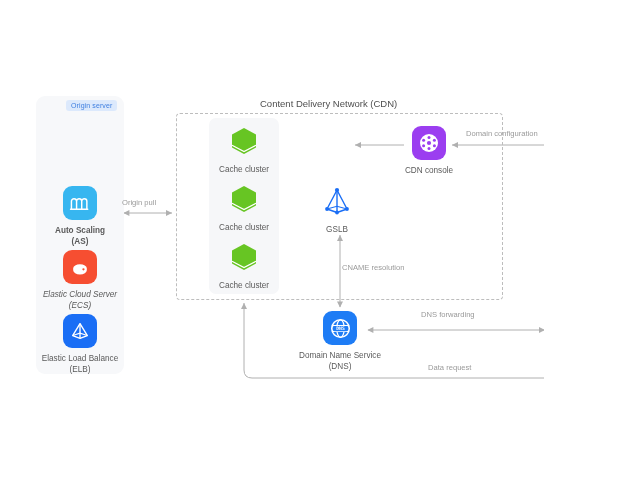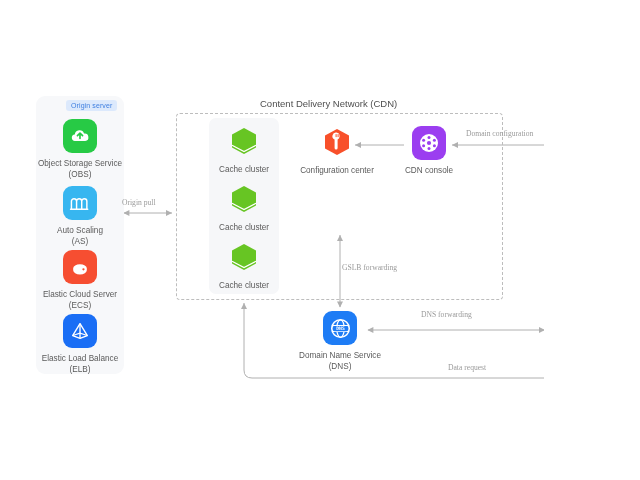--- a/index.html
+++ b/index.html
@@ -69,21 +69,20 @@
   .cache-wrap {
     position: absolute;
     background: #f6f7f9;
     border-radius: 7px;
   }
   .edge-label {
     position: absolute;
     font-size: 7.6px;
     color: #9a9a9a;
     white-space: nowrap;
-    font-family: Liberation Serif, serif;
   }
   svg.wires {
     position: absolute;
     left: 0;
     top: 0;
     width: 640px;
     height: 480px;
     overflow: visible;
     pointer-events: none;
   }
@@ -125,47 +124,35 @@
   </svg>
 
   <div class="cdn-box" style="left:176px; top:113px; width:325px; height:185px;"></div>
   <div class="cdn-title" style="left:260px; top:98px;">Content Delivery Network (CDN)</div>
 
   <div class="cache-wrap" style="left:209px; top:118px; width:70px; height:176px;"></div>
 
   <div class="panel" style="left:36px; top:96px; width:88px; height:278px;"></div>
   <div class="panel-badge" style="left:66px; top:100px;">Origin server</div>
 
-  <div class="node" style="left:26px; top:118px;">
-    <div class="icon">
-      <div class="icon-sq" style="background:#27ca45;">
-        <svg width="22" height="22" viewBox="0 0 24 24">
-          <path d="M6.5 17.5a3.6 3.6 0 0 1-.2-7.18A5.2 5.2 0 0 1 16.4 9.4a3.9 3.9 0 0 1 1.3 8.1z" fill="#ffffff"></path>
-          <path d="M12 14.6 V9.6 M9.2 11.6 L12 8.9 L14.8 11.6" stroke="#27ca45" stroke-width="1.8" fill="none" stroke-linecap="round" stroke-linejoin="round"></path>
-        </svg>
-      </div>
-    </div>
-    <div class="caption">Object Storage Service
-(OBS)</div>
-  </div>
-
-  <div class="node" style="left:26px; top:185px;">
+
+  <div class="node" style="left:26px; top:185px;font-weight:bold;">
     <div class="icon">
       <div class="icon-sq" style="background:#37b6f0;">
         <svg width="24" height="18" viewBox="0 0 28 20">
           <path d="M4 17 V8 a3 3 0 0 1 6 0 V17 M10 17 V8 a3 3 0 0 1 6 0 V17 M16 17 V8 a3 3 0 0 1 6 0 V17" stroke="#ffffff" stroke-width="1.7" fill="none" stroke-linecap="round"></path>
           <path d="M3 17.4 H23" stroke="#ffffff" stroke-width="1.7" stroke-linecap="round"></path>
         </svg>
       </div>
     </div>
     <div class="caption">Auto Scaling
 (AS)</div>
   </div>
 
-  <div class="node" style="left:26px; top:249px;">
+  <div class="node" style="left:26px; top:249px;font-style:italic;">
     <div class="icon">
       <div class="icon-sq" style="background:#f64e31;">
         <svg width="22" height="20" viewBox="0 0 24 22">
           <path d="M4.5 12.5 a7.5 4.6 0 0 1 15 0 v2.2 a7.5 4.6 0 0 1 -15 0 z" fill="#ffffff"></path>
           <circle cx="15.8" cy="13.6" r="1.25" fill="#f64e31"></circle>
         </svg>
       </div>
     </div>
     <div class="caption">Elastic Cloud Server
 (ECS)</div>
@@ -208,31 +195,35 @@
   <div class="node" style="left:190px; top:240px;">
     <div class="icon">
       <svg width="30" height="32" viewBox="0 0 30 32">
         <path d="M15 2 L27 8.6 V21.4 L15 28 L3 21.4 V8.6 Z" fill="#67c523"></path>
         <path d="M3 19.2 L15 25.6 L27 19.2" fill="none" stroke="#ffffff" stroke-width="1.3"></path>
       </svg>
     </div>
     <div class="caption">Cache cluster</div>
   </div>
 
-  <div class="node" style="left:283px; top:125px;">
-    <div class="icon">
-      <svg width="30" height="32" viewBox="0 0 30 32">
-        <path d="M15 2 L27 8.6 V21.4 L15 28 L3 21.4 V8.6 Z" fill="#f8502a"></path>
-        <path d="M17.6 9.2 a3.6 3.6 0 1 0 -5 3.3 L12.6 21 a1.5 1.5 0 0 0 3 0 L15.6 12.5 a3.6 3.6 0 0 0 2 -3.3 Z" fill="#ffffff"></path>
-        <path d="M14.1 7.1 L14.1 10.1 M16.1 7.1 L16.1 10.1" stroke="#f8502a" stroke-width="1"></path>
-      </svg>
-    </div>
-    <div class="caption">Configuration center</div>
-  </div>
-
+
+  <div class="node" style="left:283px; top:184px;">
+    <div class="icon">
+      <svg width="30" height="32" viewBox="0 0 30 32">
+        <path d="M15 4 L25 23 L15 26.5 L5 23 Z" fill="none" stroke="#1a6ef5" stroke-width="1.4" stroke-linejoin="round"></path>
+        <path d="M15 4 V26.5" stroke="#1a6ef5" stroke-width="1.4"></path>
+        <path d="M5 23 L15 20.3 L25 23" fill="none" stroke="#1a6ef5" stroke-width="1.1"></path>
+        <circle cx="15" cy="4" r="2.1" fill="#1a6ef5"></circle>
+        <circle cx="5" cy="23" r="1.9" fill="#1a6ef5"></circle>
+        <circle cx="25" cy="23" r="1.9" fill="#1a6ef5"></circle>
+        <circle cx="15" cy="26.5" r="1.9" fill="#1a6ef5"></circle>
+      </svg>
+    </div>
+    <div class="caption">GSLB</div>
+  </div>
 
   <div class="node" style="left:375px; top:125px;">
     <div class="icon">
       <div class="icon-sq" style="background:#9b3ef0;">
         <svg width="24" height="24" viewBox="0 0 24 24">
           <circle cx="12" cy="12" r="9" fill="#ffffff"></circle>
           <circle cx="12" cy="12" r="2.1" fill="#9b3ef0"></circle>
           <circle cx="12" cy="6.4" r="1.5" fill="#9b3ef0"></circle>
           <circle cx="12" cy="17.6" r="1.5" fill="#9b3ef0"></circle>
           <circle cx="6.6" cy="9.2" r="1.5" fill="#9b3ef0"></circle>
@@ -284,17 +275,17 @@
         <rect x="12.7" y="10.6" width="3.1" height="3.1" rx="0.6" fill="#ffffff"></rect>
         <rect x="8.2" y="15.1" width="3.1" height="3.1" rx="0.6" fill="#ffffff"></rect>
         <rect x="12.7" y="15.1" width="3.1" height="3.1" rx="0.6" fill="#ffffff"></rect>
       </svg>
     </div>
     <div class="caption">App</div>
   </div>
 
   <div class="edge-label" style="left:122px; top:198px;">Origin pull</div>
   <div class="edge-label" style="left:466px; top:129px;">Domain configuration</div>
-  <div class="edge-label" style="left:342px; top:263px;">GSLB forwarding</div>
+  <div class="edge-label" style="left:342px; top:263px;">CNAME resolution</div>
   <div class="edge-label" style="left:421px; top:310px;">DNS forwarding</div>
-  <div class="edge-label" style="left:448px; top:363px;">Data request</div>
+  <div class="edge-label" style="left:428px; top:363px;">Data request</div>
 
 </div>
 
 </body></html>

